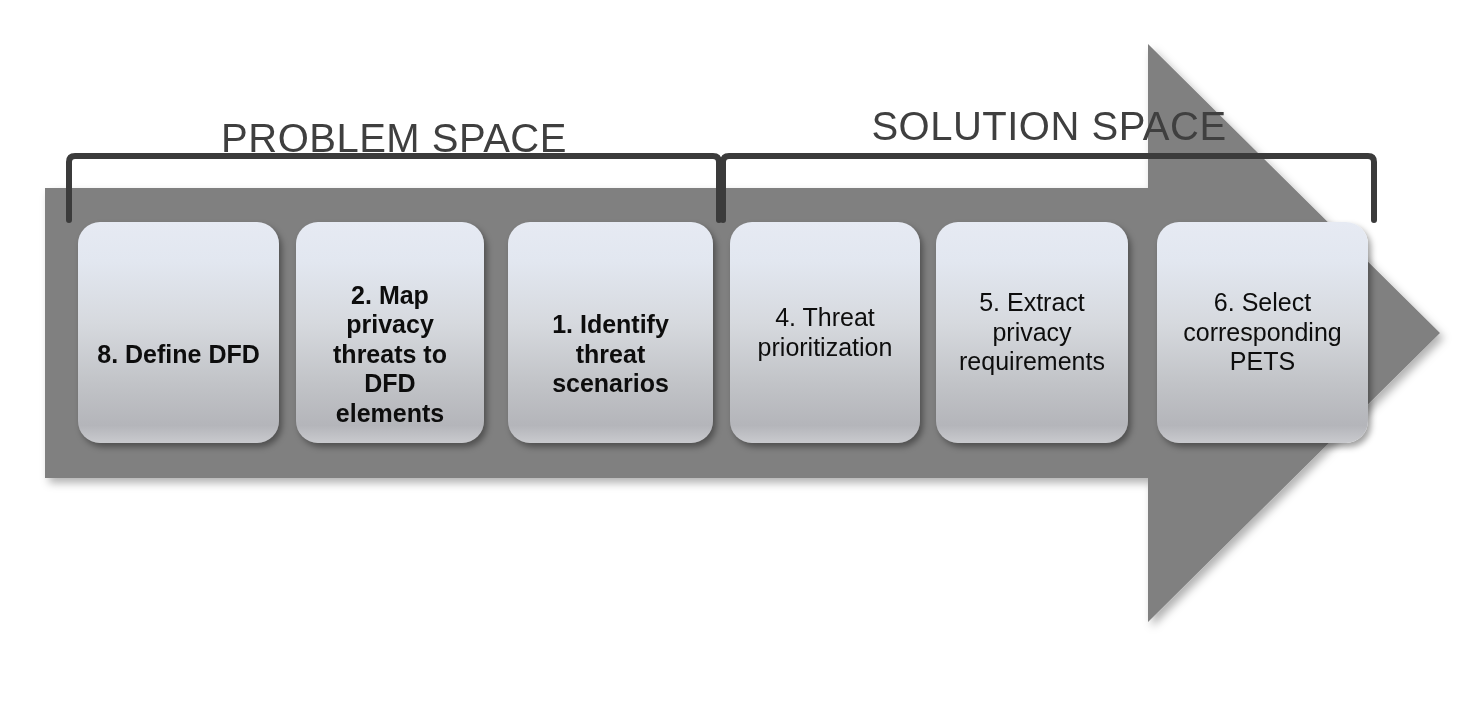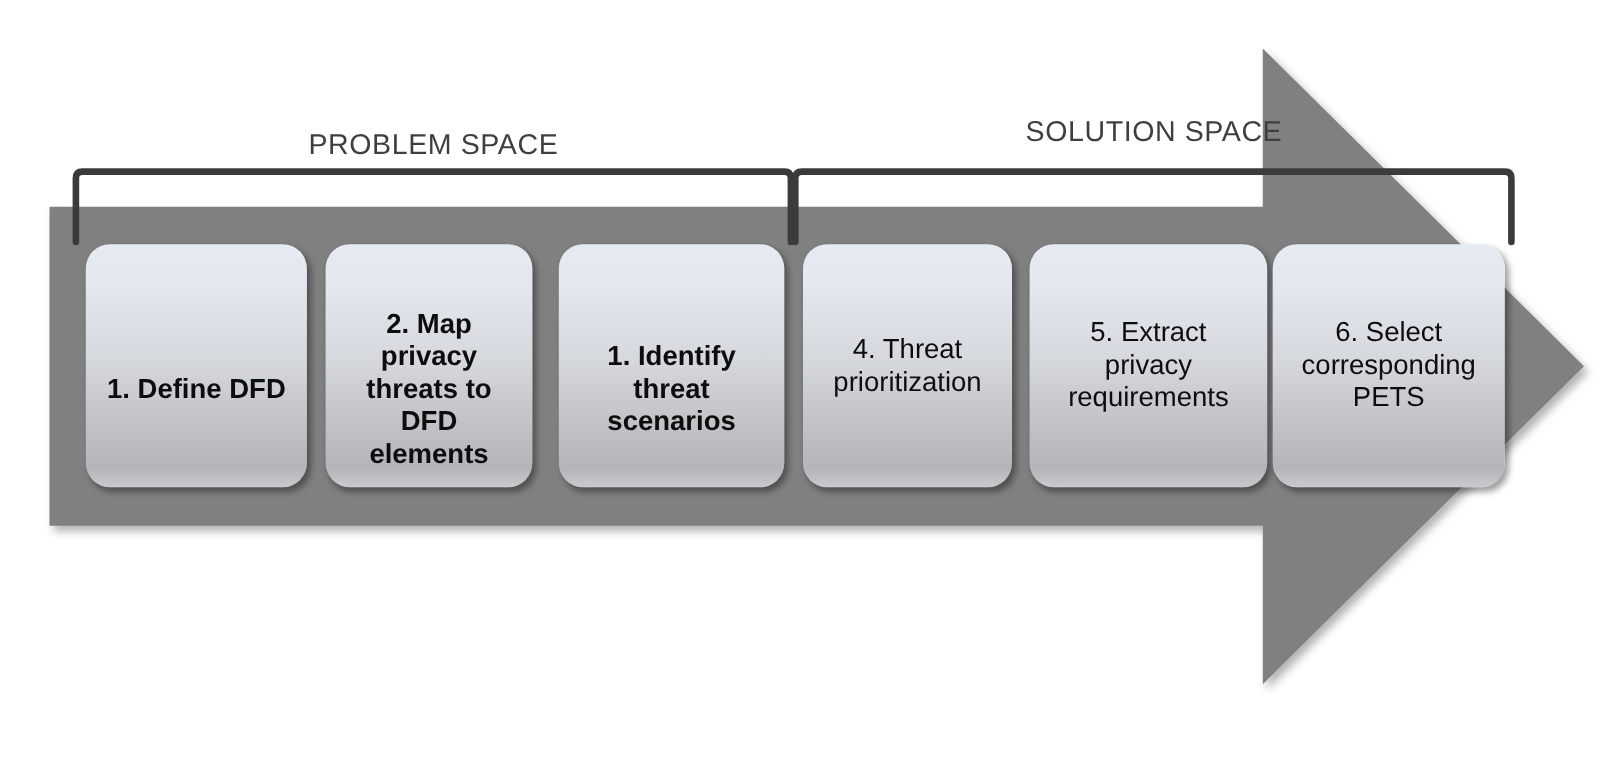--- a/index.html
+++ b/index.html
@@ -24,21 +24,21 @@
     left: 0;
     top: 0;
     width: 1472px;
     height: 711px;
   }
 
   
   .space-label {
     position: absolute;
     color: #3f3f3f;
-    font-size: 26px;
+    font-size: 40px;
     font-family: "Liberation Sans", "DejaVu Sans", sans-serif;
     font-weight: 400;
     letter-spacing: 0.5px;
     white-space: nowrap;
     text-align: center;
   }
   #label-problem {
     left: 68px;
     width: 652px;
     top: 116px;
@@ -84,21 +84,21 @@
     font-family: "Liberation Sans", "DejaVu Sans", sans-serif;
     white-space: pre-line;
   }
   .step-label.bold { font-weight: 700; margin-top: 44px; }
   .step-label.normal { font-weight: 400; }
 
   #step-1 { left: 78px;   width: 201px; }
   #step-2 { left: 296px;  width: 188px; }
   #step-3 { left: 508px;  width: 205px; }
   #step-4 { left: 730px;  width: 190px; }
-  #step-5 { left: 936px;  width: 216px; }
+  #step-5 { left: 936px;  width: 192px; }
   #step-6 { left: 1157px; width: 211px; }
 </style>
 </head>
 <body>
 
 <div id="canvas">
 
   <svg class="arrow-svg" viewBox="0 0 1472 711" aria-hidden="true">
     <defs>
       <filter id="arrowShadow" x="-10%" y="-10%" width="130%" height="130%">
@@ -114,21 +114,21 @@
       <path d="M 723,220 L 723,162 Q 723,156 729,156 L 1368,156 Q 1374,156 1374,162 L 1374,220"></path>
     </g>
   </svg>
 
   <div class="space-label" id="label-problem">PROBLEM SPACE</div>
   <div class="space-label" id="label-solution">SOLUTION SPACE</div>
 
   <div class="steps-layer">
 
     <div class="step-box" id="step-1">
-      <span class="step-label bold">1. Define DFD</span>
+      <span class="step-label bold">8. Define DFD</span>
     </div>
 
     <div class="step-box" id="step-2">
       <span class="step-label bold">2. Map
 privacy
 threats to
 DFD
 elements</span>
     </div>
 

